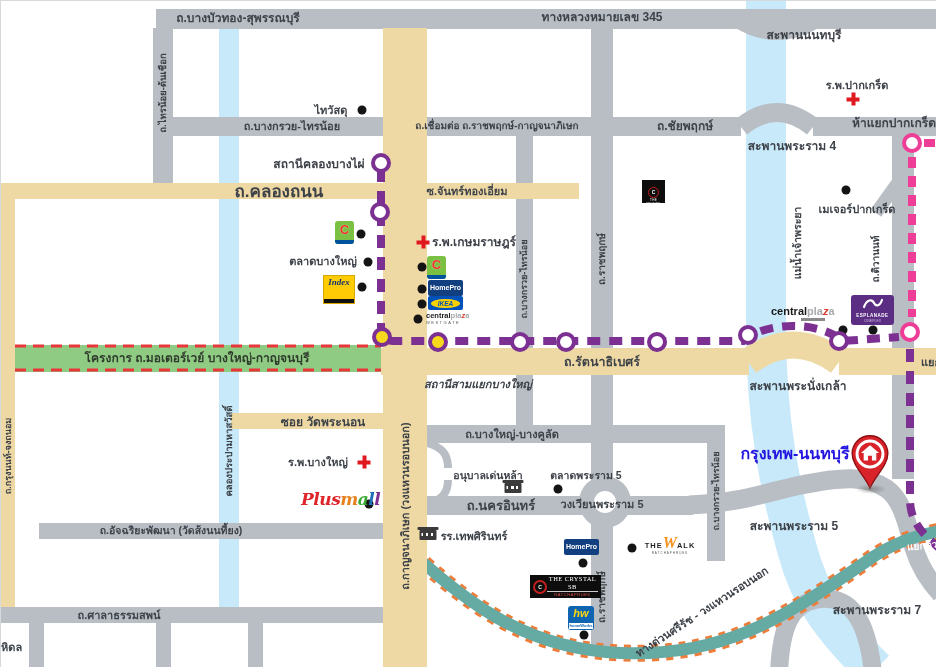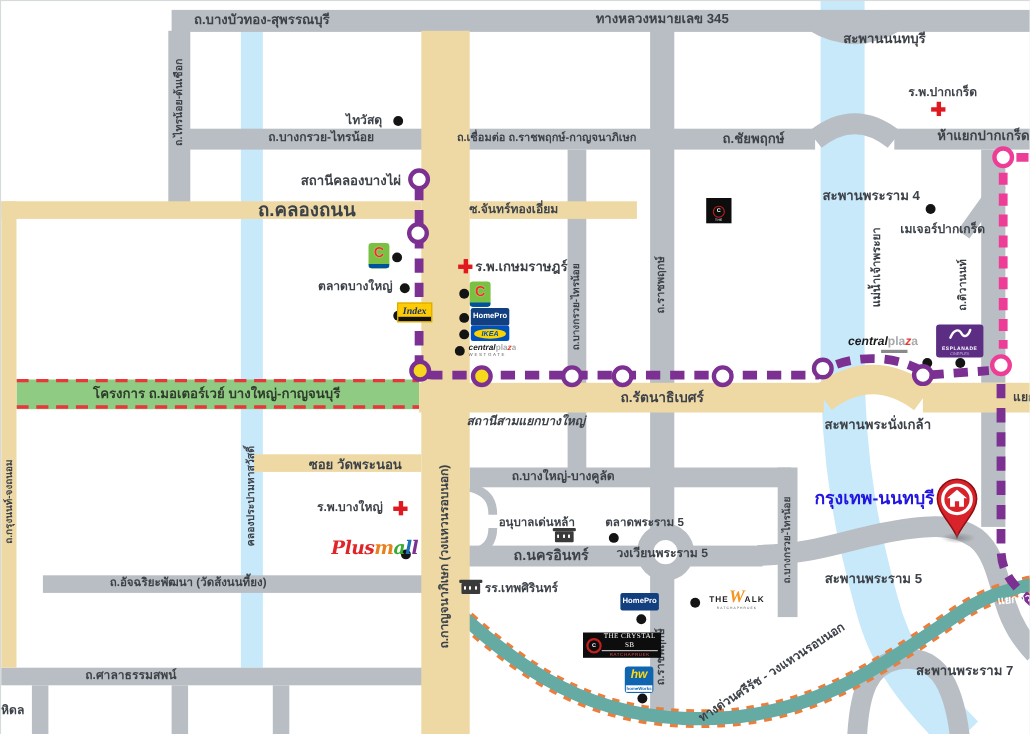--- a/index.html
+++ b/index.html
@@ -13,30 +13,30 @@
   .cross::before{content:"";position:absolute;left:5px;top:0;width:3.5px;height:13px;background:#e0181f;}
   .cross::after{content:"";position:absolute;top:5px;left:0;height:3.5px;width:13px;background:#e0181f;}
   .school{position:absolute;width:17px;height:10px;transform:translate(-50%,-50%);background:#3a3a3a;border-radius:1px;}
   .school::before{content:"";position:absolute;left:-2px;top:-3px;width:21px;height:3px;background:#3a3a3a;border-radius:1px;}
   .school::after{content:"";position:absolute;left:2px;top:3px;width:13px;height:3px;
     background:repeating-linear-gradient(90deg,#fff 0 2px,transparent 2px 5px);}
   .logo{position:absolute;box-sizing:border-box;overflow:hidden;}
   .logo-bigc{width:19px;height:23px;background:#7ac143;border-radius:3px;text-align:center;}
   .logo-bigc .c{display:block;margin-top:2px;width:100%;color:#ee2e24;font-weight:900;font-size:13px;line-height:14px;text-shadow:0 0 1px #fff;}
   .logo-bigc .strip{position:absolute;bottom:0;left:0;width:100%;height:4px;background:#00529c;}
-  .logo-index{width:32px;height:18px;background:#ffcb05;border:1px solid #d8a800;text-align:center;margin-left:38px;}
+  .logo-index{width:32px;height:29px;background:#ffcb05;border:1px solid #d8a800;text-align:center;}
   .logo-index .t{display:block;font-family:"Liberation Serif",serif;font-style:italic;font-weight:bold;font-size:9px;line-height:12px;color:#16326f;}
   .logo-index .strip{position:absolute;bottom:0;left:0;width:100%;height:4px;background:#111;}
   .logo-homepro{width:35px;height:16px;background:#123f80;border-radius:2px;text-align:center;}
   .logo-homepro .t{display:block;color:#fff;font-weight:bold;font-size:7px;line-height:16px;}
   .logo-ikea{width:35px;height:14px;background:#0051ba;border-radius:2px;display:flex;align-items:center;justify-content:center;}
   .logo-ikea .oval{width:29px;height:9px;background:#fcd200;border-radius:50%;text-align:center;}
   .logo-ikea .t{display:block;color:#0051ba;font-weight:900;font-style:italic;font-size:6.5px;line-height:9px;}
   .logo-cp{white-space:nowrap;}
-  .logo-cp .w1{font-weight:800;color:#1a1a1a;font-style:italic;}
+  .logo-cp .w1{font-weight:800;color:#1a1a1a;}
   .logo-cp .w2{font-weight:800;color:#a7a9ac;}
   .logo-cp .wz{font-weight:900;font-style:italic;color:#e03c31;}
   .logo-cp .sub{display:block;color:#58595b;letter-spacing:1.5px;}
   .logo-cp .bar{display:block;width:24px;height:3px;background:#8a8a8a;margin-left:30px;margin-top:1px;}
   .logo-esplanade{width:43px;height:30px;background:#5b2e84;border-radius:3px;text-align:center;color:#fff;}
   .logo-esplanade .l1{display:block;font-size:4.5px;font-weight:bold;letter-spacing:.5px;line-height:6px;}
   .logo-esplanade .l2{display:block;font-size:3.5px;color:#cbb5e2;line-height:5px;}
   .logo-crystal-sm{width:23px;height:23px;background:#0d0d0d;text-align:center;}
   .logo-crystal-sm .ring{display:inline-block;margin-top:3px;width:9px;height:9px;border:1.6px solid #c21f1f;border-radius:50%;color:#fff;font-size:5px;line-height:9px;font-weight:bold;}
   .logo-crystal-sm .t{display:block;color:#fff;font-size:3px;line-height:4px;letter-spacing:.3px;}
@@ -138,21 +138,21 @@
       <div class="lbl" style="left: 920px; top: 361px; font-size: 11px; transform: translate(0px, -50%);">แยก</div>
       <div class="lbl" style="left: 322px; top: 421px; font-size: 12px; transform: translate(-50%, -50%);">ซอย วัดพระนอน</div>
       <div class="lbl" style="left: 511px; top: 433px; font-size: 11px; transform: translate(-50%, -50%);">ถ.บางใหญ่-บางคูลัด</div>
       <div class="lbl" style="left: 500px; top: 504px; font-size: 13px; transform: translate(-50%, -50%);">ถ.นครอินทร์</div>
       <div class="lbl" style="left: 601px; top: 503px; font-size: 11px; transform: translate(-50%, -50%);">วงเวียนพระราม 5</div>
       <div class="lbl" style="left: 170px; top: 529px; font-size: 10.5px; transform: translate(-50%, -50%);">ถ.อัจฉริยะพัฒนา (วัดส้งนนที้ยง)</div>
       <div class="lbl" style="left: 118px; top: 614px; font-size: 11px; transform: translate(-50%, -50%);">ถ.ศาลาธรรมสพน์</div>
       <div class="lbl" style="left: 701px; top: 611px; font-size: 11px; transform: translate(-50%, -50%) rotate(-33deg);">ทางด่วนศรีรัช - วงแหวนรอบนอก</div>
       <div class="lbl" style="left: 906px; top: 545px; font-size: 10px; color: rgb(255, 255, 255); transform: translate(0px, -50%) rotate(-6deg);">แยกติว</div>
       <div class="lbl" style="left: 803px; top: 34px; font-size: 12px; transform: translate(-50%, -50%);">สะพานนนทบุรี</div>
-      <div class="lbl" style="left: 791px; top: 145px; font-size: 12px; transform: translate(-50%, -50%); margin-top: 32px;">สะพานพระราม 4</div>
+      <div class="lbl" style="left: 791px; top: 145px; font-size: 12px; transform: translate(-50%, -50%);">สะพานพระราม 4</div>
       <div class="lbl" style="left: 893px; top: 122px; font-size: 12px; transform: translate(-50%, -50%);">ห้าแยกปากเกร็ด</div>
       <div class="lbl" style="left: 797px; top: 385px; font-size: 12px; transform: translate(-50%, -50%);">สะพานพระนั่งเกล้า</div>
       <div class="lbl" style="left: 793px; top: 525px; font-size: 12px; transform: translate(-50%, -50%);">สะพานพระราม 5</div>
       <div class="lbl" style="left: 876px; top: 609px; font-size: 12px; transform: translate(-50%, -50%);">สะพานพระราม 7</div>
       <div class="lbl" style="left: 318px; top: 163px; font-size: 12px; transform: translate(-50%, -50%);">สถานีคลองบางไผ่</div>
       <div class="lbl" style="left: 477px; top: 383px; font-size: 11px; transform: translate(-50%, -50%); font-style: italic;">สถานีสามแยกบางใหญ่</div>
       <div class="lbl" style="left: 330px; top: 109px; font-size: 11px; transform: translate(-50%, -50%);">ไทวัสดุ</div>
       <div class="lbl" style="left: 322px; top: 260px; font-size: 11px; transform: translate(-50%, -50%);">ตลาดบางใหญ่</div>
       <div class="lbl" style="left: 473px; top: 241px; font-size: 12px; transform: translate(-50%, -50%);">ร.พ.เกษมราษฎร์</div>
       <div class="lbl" style="left: 856px; top: 84px; font-size: 11px; transform: translate(-50%, -50%);">ร.พ.ปากเกร็ด</div>

